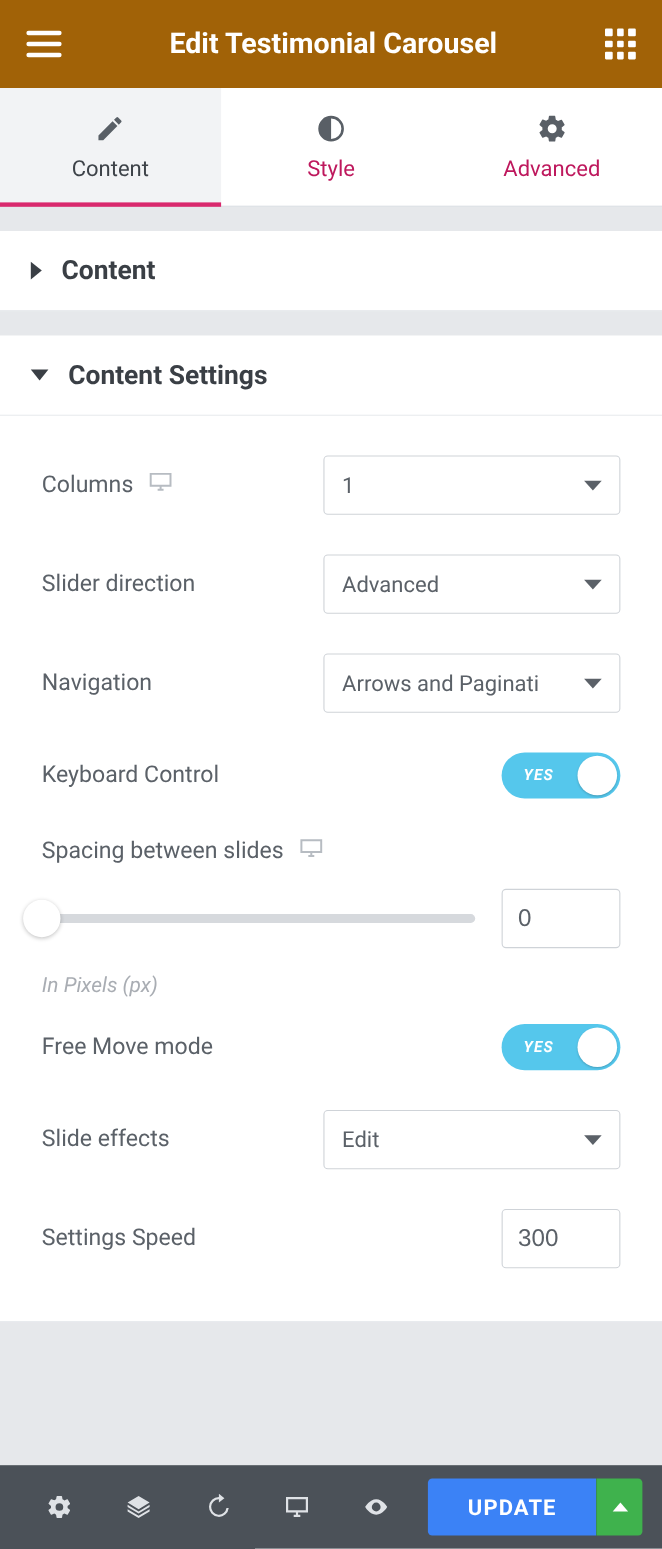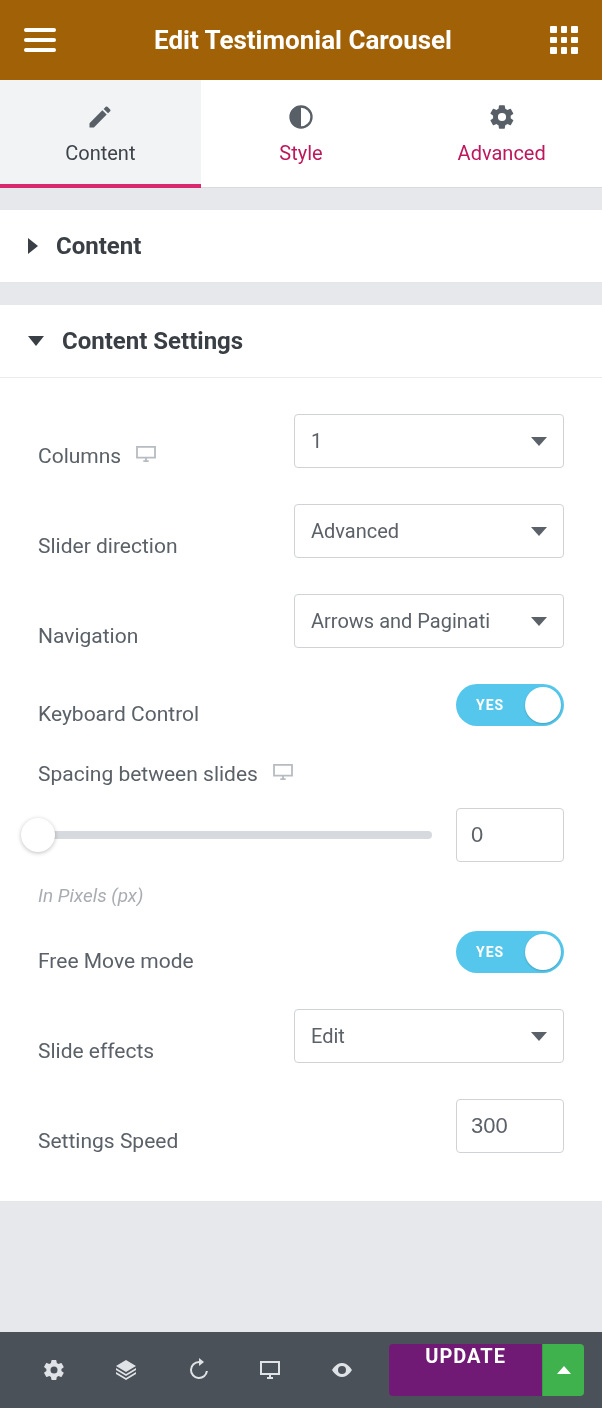--- a/index.html
+++ b/index.html
@@ -98,21 +98,21 @@
     height:22px; background:#e6e8eb;
   }
 
   
   .panel-body {
     background:#fff;
     padding: 18px 38px 30px 38px;
     border-top:1px solid #e9ebee;
   }
   .control-row {
-    display:flex; align-items:flex-end; justify-content:space-between;
+    display:flex; align-items:center; justify-content:space-between;
     padding: 18px 0;
   }
   .control-label {
     color:#5b6168; font-size:21px;
     display:flex; align-items:center; gap:14px;
   }
   .responsive-icon svg { width:22px; height:18px; fill:#b7bcc2; }
 
   .select {
     width:270px; height:54px;
@@ -138,20 +138,21 @@
     display:flex; align-items:center;
   }
   .toggle .knob {
     position:absolute; right:3px; top:3px;
     width:36px; height:36px; border-radius:50%; background:#fff;
     box-shadow:0 1px 2px rgba(0,0,0,.2);
   }
   .toggle .text {
     color:#fff; font-size:14px; font-weight:700; letter-spacing:1px;
     margin-left:20px;
+    font-style:italic;
   }
 
   .spacing-block { }
   .slider-row {
     display:flex; align-items:center; gap:24px;
     margin-top:18px;
   }
   .slider-track {
     flex:1; height:8px; background:#d6d9dd; border-radius:4px; position:relative;
   }
@@ -179,23 +180,23 @@
     display:flex; align-items:center;
     padding:0 18px; gap:0;
   }
   .footer .fbtn {
     width:72px; height:76px;
     display:flex; align-items:center; justify-content:center;
   }
   .footer .fbtn svg { width:24px; height:24px; fill:#dfe2e6; }
   .footer .spacer { flex:1; }
   .update-btn {
-    background:#701a75; color:#fff;
+    background:#3b82f6; color:#fff;
     height:52px;
-    display:flex; align-items:flex-start; justify-content:center;
+    display:flex; align-items:center; justify-content:center;
     font-size:20px; font-weight:700; letter-spacing:1px;
     border-radius:4px 0 0 4px;
     padding:0 36px;
     cursor:pointer;
   }
   .update-caret {
     background:#3fb24d; height:52px; width:42px;
     border-left:1px solid #34a043;
     border-radius:0 4px 4px 0;
     display:flex; align-items:center; justify-content:center;

